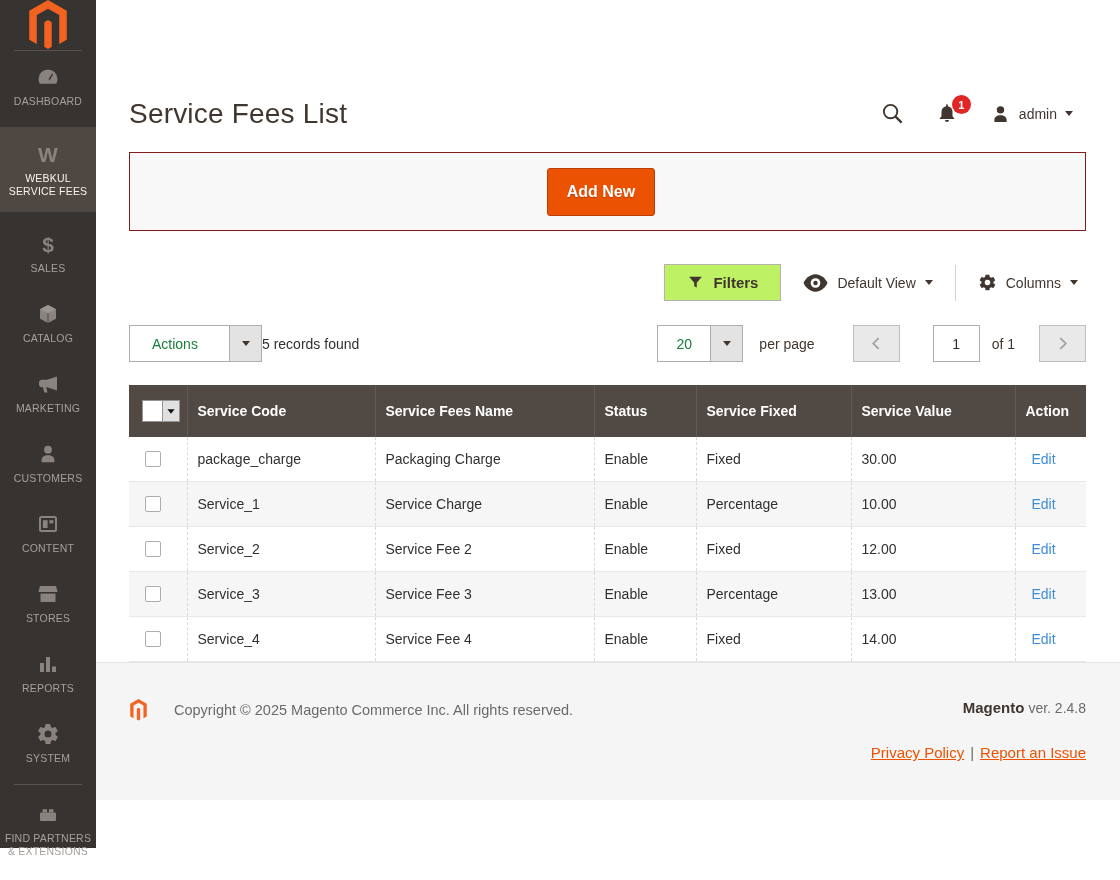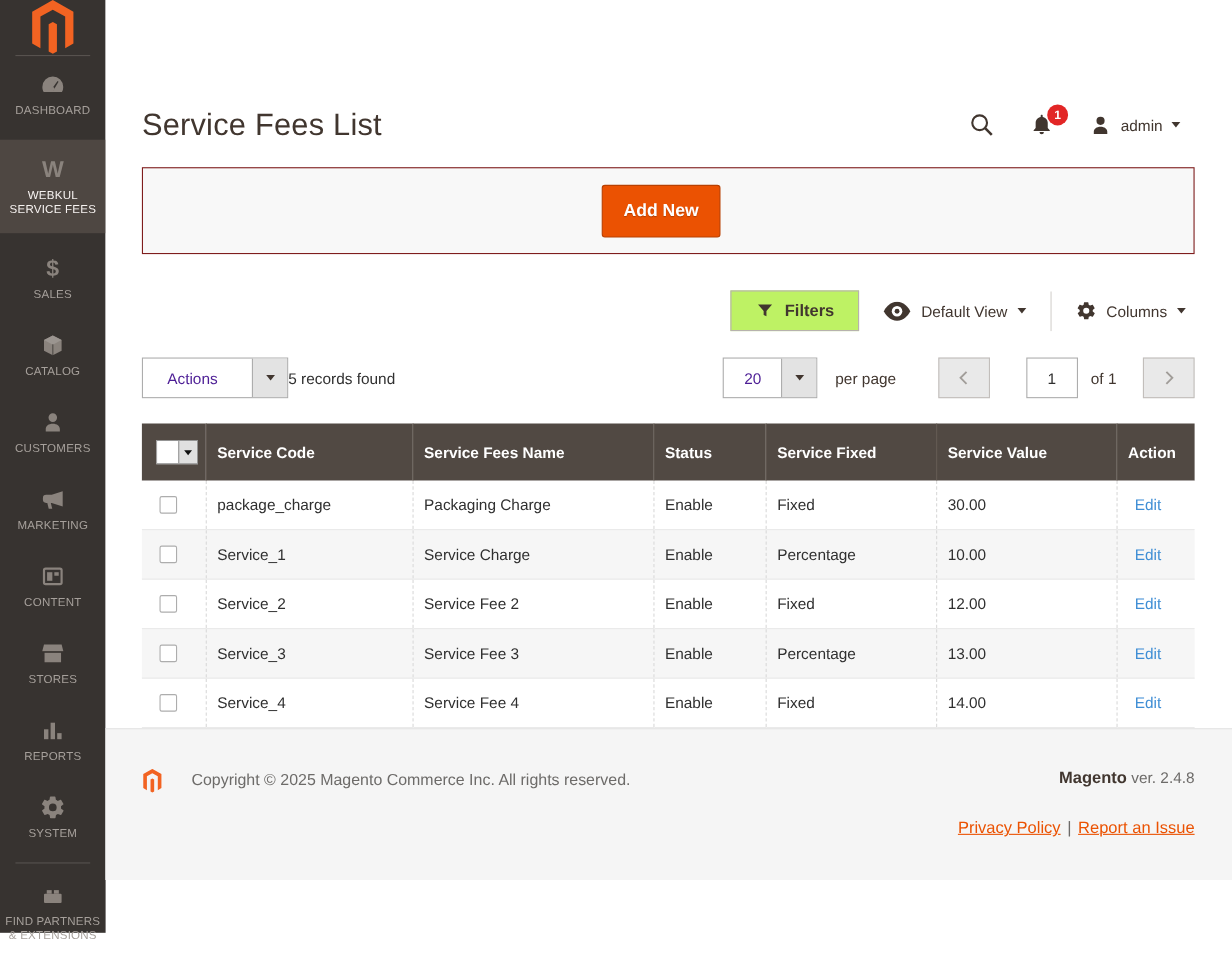--- a/index.html
+++ b/index.html
@@ -71,21 +71,21 @@
     display:flex; align-items:center; gap:9px; background:#bef264; border:1px solid #b7b2ae;
     padding:9px 22px; font-size:15px; font-weight:600; color:#41362f; cursor:pointer;
     font-family:"Liberation Sans", sans-serif;
   }
   .tool-control { display:flex; align-items:center; gap:9px; cursor:pointer; font-size:14px; color:#41362f; }
   .vdiv { width:1px; height:36px; background:#d4d1ce; }
 
   
   .grid-controls { margin:24px 34px 0 33px; display:flex; align-items:center; height:37px; }
   .split-btn { display:flex; border:1px solid #adadad; height:37px; background:#fff; cursor:pointer; }
-  .split-main { display:flex; align-items:center; padding:0 22px; font-size:14px; color:#4c1d95; min-width:99px; }
+  .split-main { display:flex; align-items:center; padding:0 22px; font-size:14px; color:#15803d; min-width:99px; }
   .split-caret { width:32px; background:#e3e3e3; border-left:1px solid #adadad; display:flex; align-items:center; justify-content:center; }
   .records { font-size:14px; color:#303030; }
   .controls-right { margin-left:auto; display:flex; align-items:center; }
   .perpage .split-main { min-width:52px; padding:0 16px; justify-content:center; }
   .perpage-label { margin-left:16px; font-size:14px; color:#41362f; }
   .pager { display:flex; align-items:center; margin-left:38px; gap:0; }
   .page-btn {
     width:47px; height:37px; background:#e9e9e9; border:1px solid #c2bebb; cursor:pointer;
     display:flex; align-items:center; justify-content:center;
   }
@@ -179,34 +179,34 @@
               <path fill="#8a837d" d="M12 3l8 4.2v9.6L12 21l-8-4.2V7.2L12 3z"></path>
               <path fill="#9b9590" d="M12 3L4 7.2l8 4.2 8-4.2L12 3z"></path>
               <path fill="#373330" d="M11.4 10.9h1.2V21h-1.2z" opacity=".6"></path>
             </svg>
         </span>
         <span class="nav-label">CATALOG</span>
       </div>
 
       <div class="nav-item">
         <span class="nav-icon">
+          <svg width="24" height="24" viewBox="0 0 24 24">
+              <path fill="#8a837d" d="M21 4.5l-10 3.3H6a3 3 0 0 0-3 3v1.4a3 3 0 0 0 3 3h1l1.3 5.3h3.2l-1.3-5.3h.8l10 3.3V4.5z"></path>
+            </svg>
+        </span>
+        <span class="nav-label">MARKETING</span>
+      </div>
+
+      <div class="nav-item">
+        <span class="nav-icon">
           <svg width="22" height="24" viewBox="0 0 24 24">
               <path fill="#8a837d" d="M12 11.5A4.25 4.25 0 1 0 12 3a4.25 4.25 0 0 0 0 8.5zm0 1.8c-4.2 0-7 2.2-7 5.2v2.5h14v-2.5c0-3-2.8-5.2-7-5.2z"></path>
             </svg>
         </span>
         <span class="nav-label">CUSTOMERS</span>
-      </div>
-
-      <div class="nav-item">
-        <span class="nav-icon">
-          <svg width="24" height="24" viewBox="0 0 24 24">
-              <path fill="#8a837d" d="M21 4.5l-10 3.3H6a3 3 0 0 0-3 3v1.4a3 3 0 0 0 3 3h1l1.3 5.3h3.2l-1.3-5.3h.8l10 3.3V4.5z"></path>
-            </svg>
-        </span>
-        <span class="nav-label">MARKETING</span>
       </div>
 
       <div class="nav-item">
         <span class="nav-icon">
           <svg width="24" height="24" viewBox="0 0 24 24">
               <rect x="4" y="5" width="16" height="14" rx="1.5" fill="none" stroke="#8a837d" stroke-width="2"></rect>
               <rect x="6.8" y="8.2" width="4.8" height="7.8" fill="#8a837d"></rect>
               <rect x="13.4" y="8.2" width="4" height="3.2" fill="#8a837d"></rect>
             </svg>
         </span>

